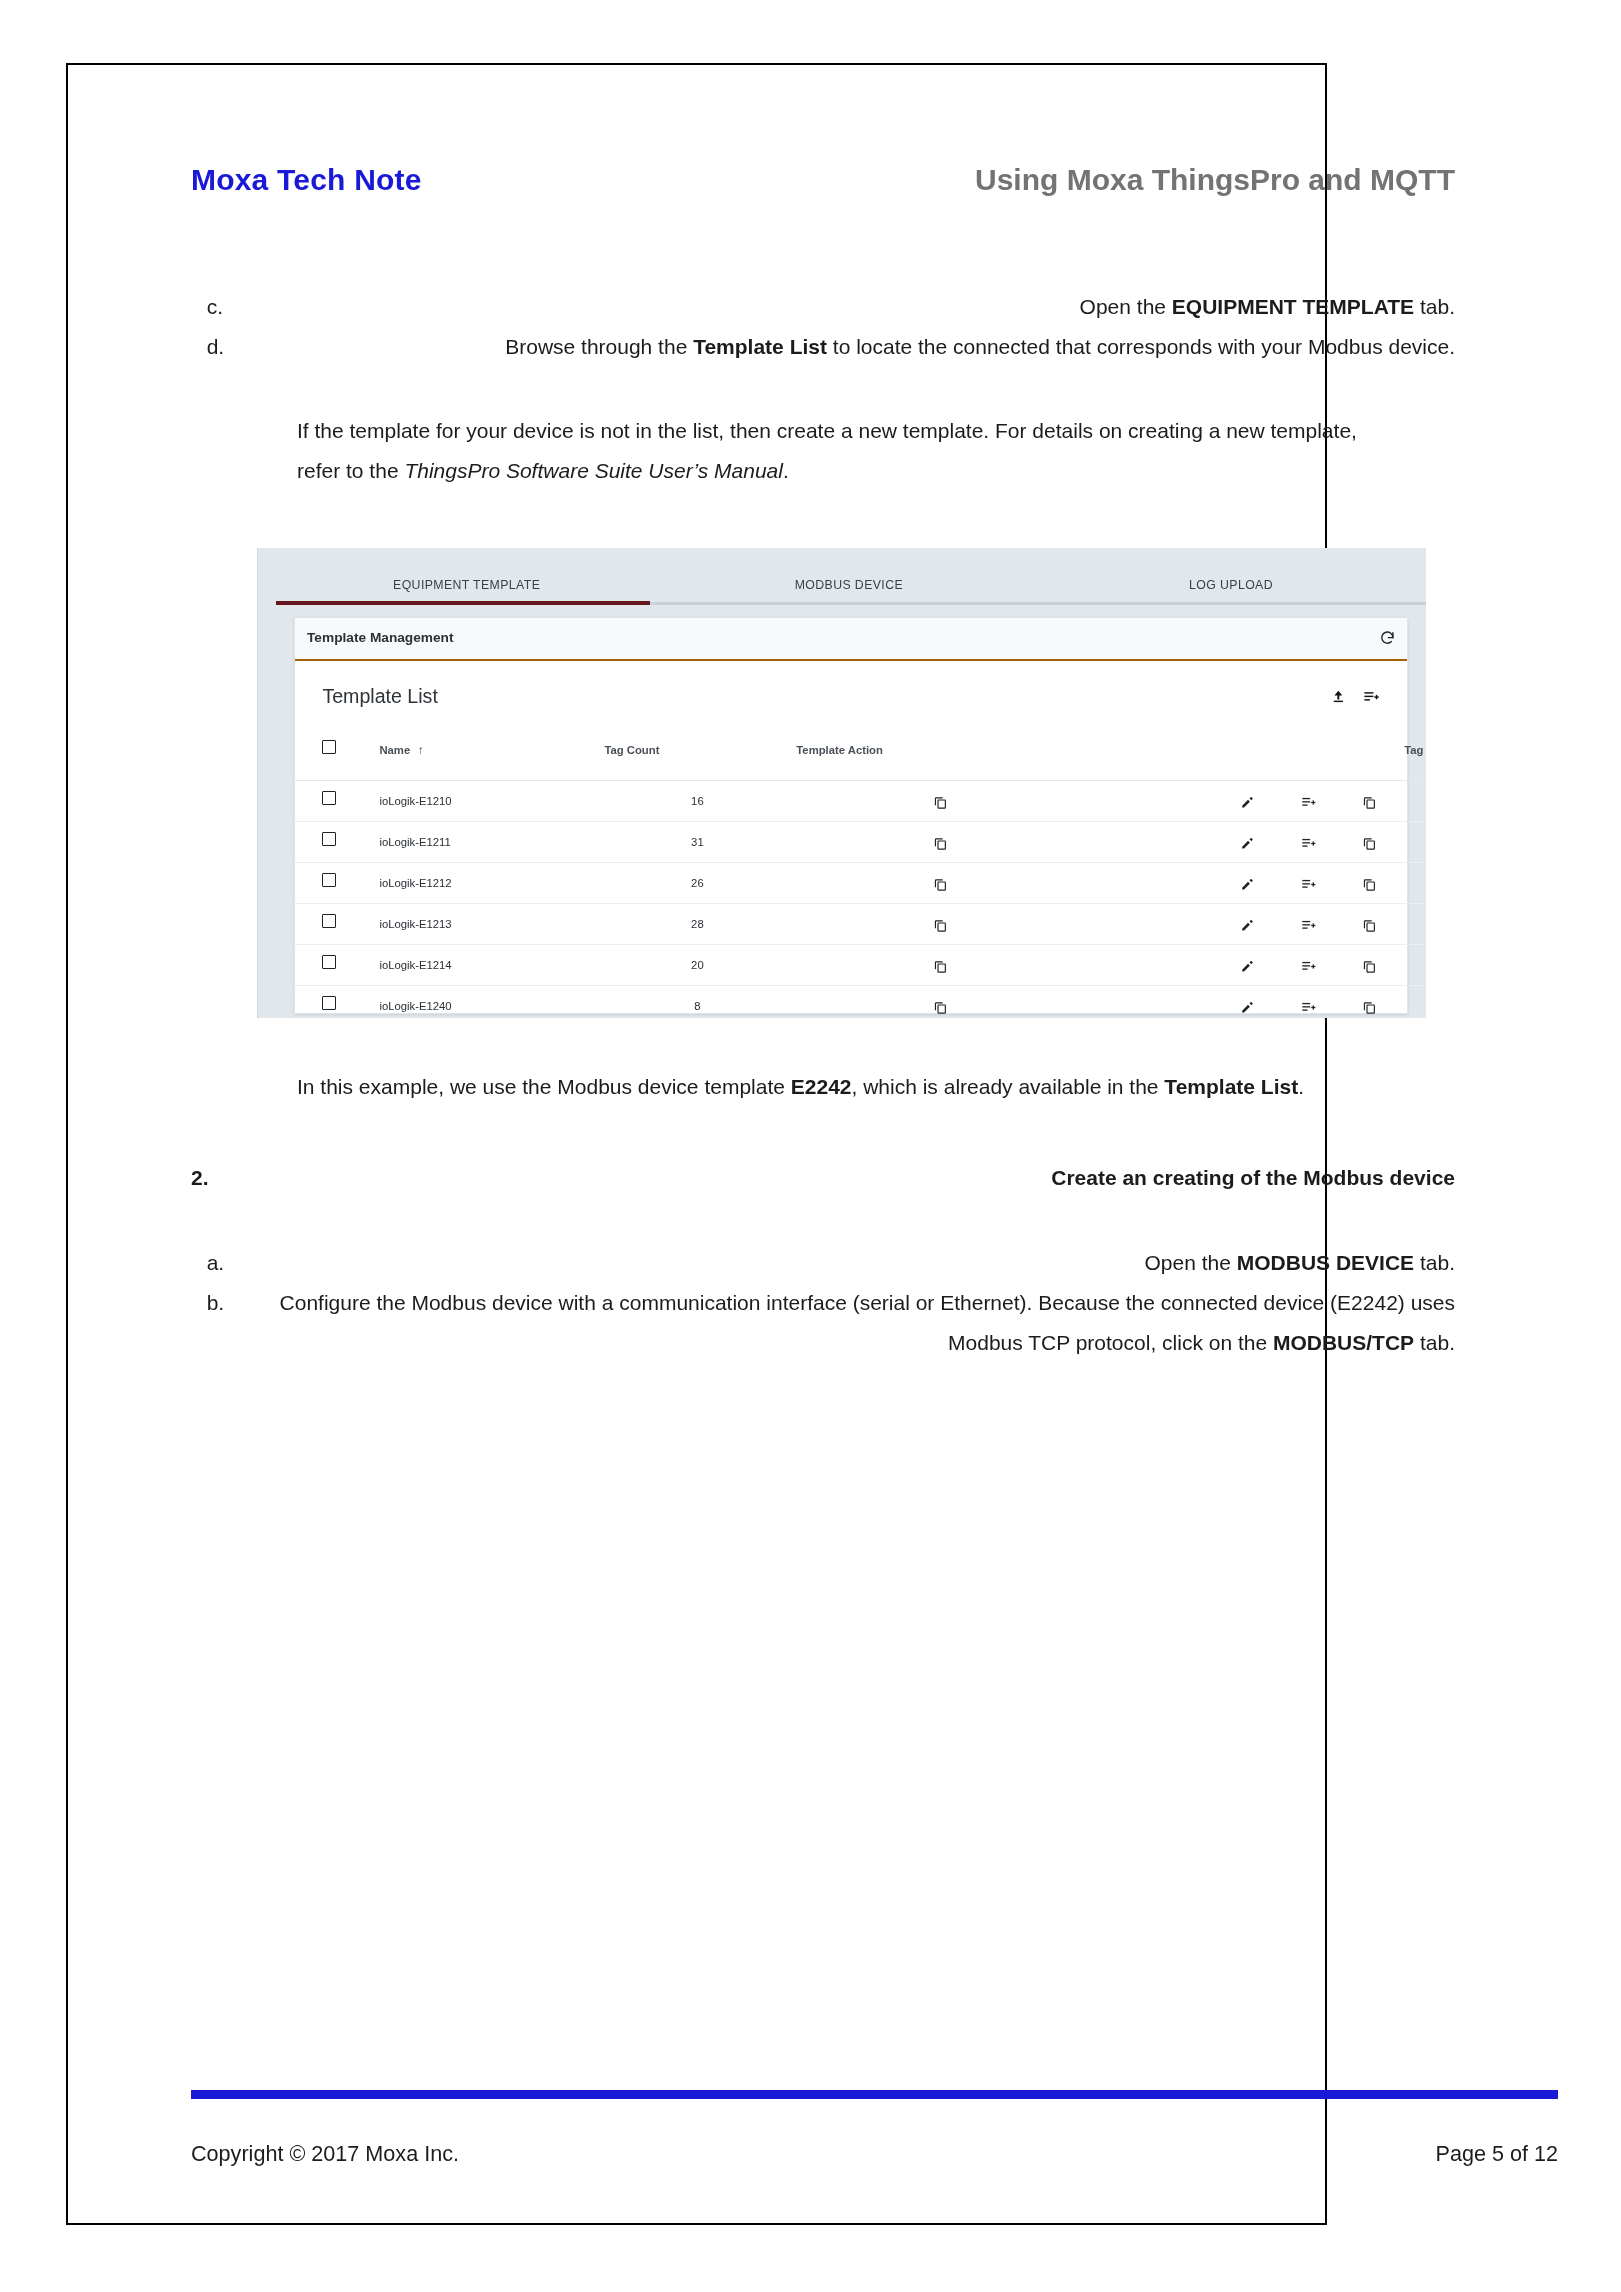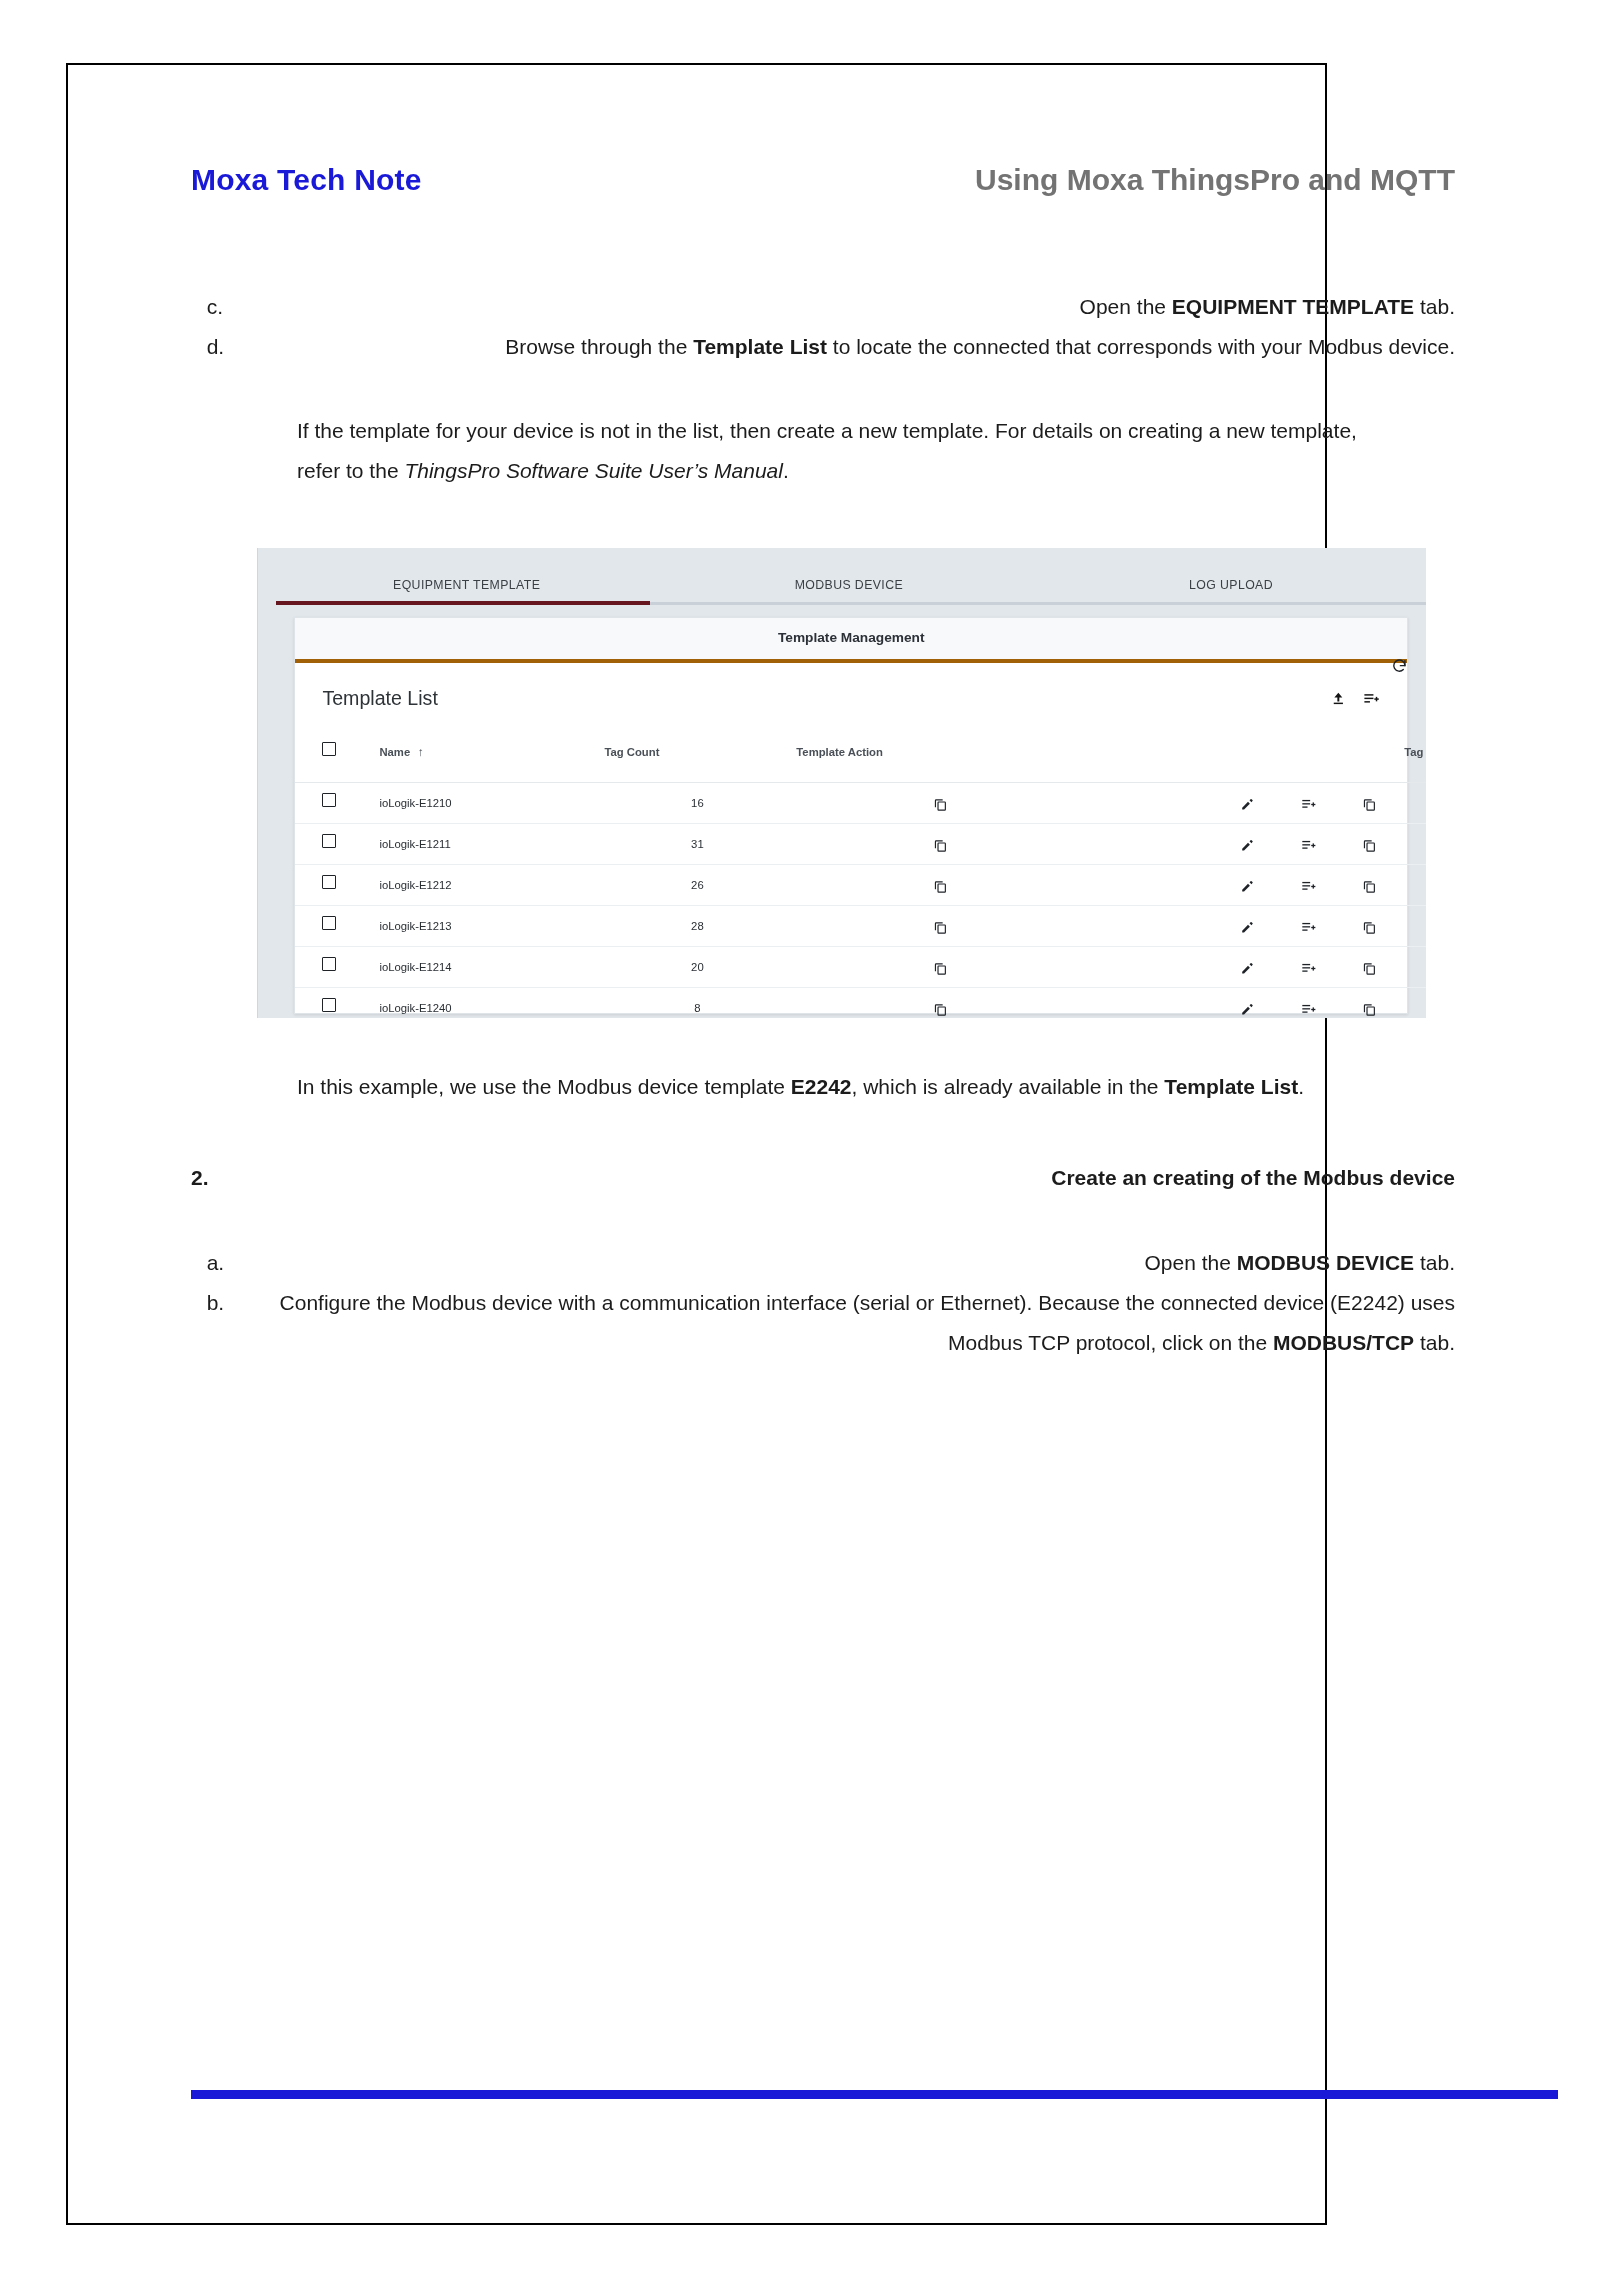--- a/index.html
+++ b/index.html
@@ -147,25 +147,24 @@
     bottom: 3.9px;
     background: #ffffff;
     border: 1px solid #dfe4e9;
     box-sizing: border-box;
     box-shadow: 0 1px 2.9px rgba(0,0,0,0.10);
   }
 
   .card-topbar {
     height: 41px;
     background: #f8f9fa;
-    border-bottom: 4px solid #a16207;
+    border-bottom: 2px solid #a16207;
     display: flex;
     align-items: center;
-    padding: 0 0;
-    flex-direction: column;
+    padding: 0 12px;
   }
   .card-topbar-title {
     font-size: 13.7px;
     color: #2c3138;
     font-weight: 600;
   }
   .card-topbar-actions {
     margin-left: auto;
     display: flex;
     align-items: center;
@@ -512,14 +511,18 @@
 
       <div class="list-item">
         <div class="list-marker">b.</div>
         <div class="list-body"><span>Configure the Modbus device with a communication interface (serial or Ethernet). Because the connected device (E2242) uses Modbus TCP protocol, click on the </span><b>MODBUS/TCP</b><span> tab.</span></div>
       </div>
 
     </div>
   </div>
 
   <div class="footer-rule"></div>
+  <div class="footer-row">
+    <div>Copyright © 2017 Moxa Inc.</div>
+    <div class="footer-right">Page 5 of 12</div>
+  </div>
 </div>
 
 
 </body></html>

